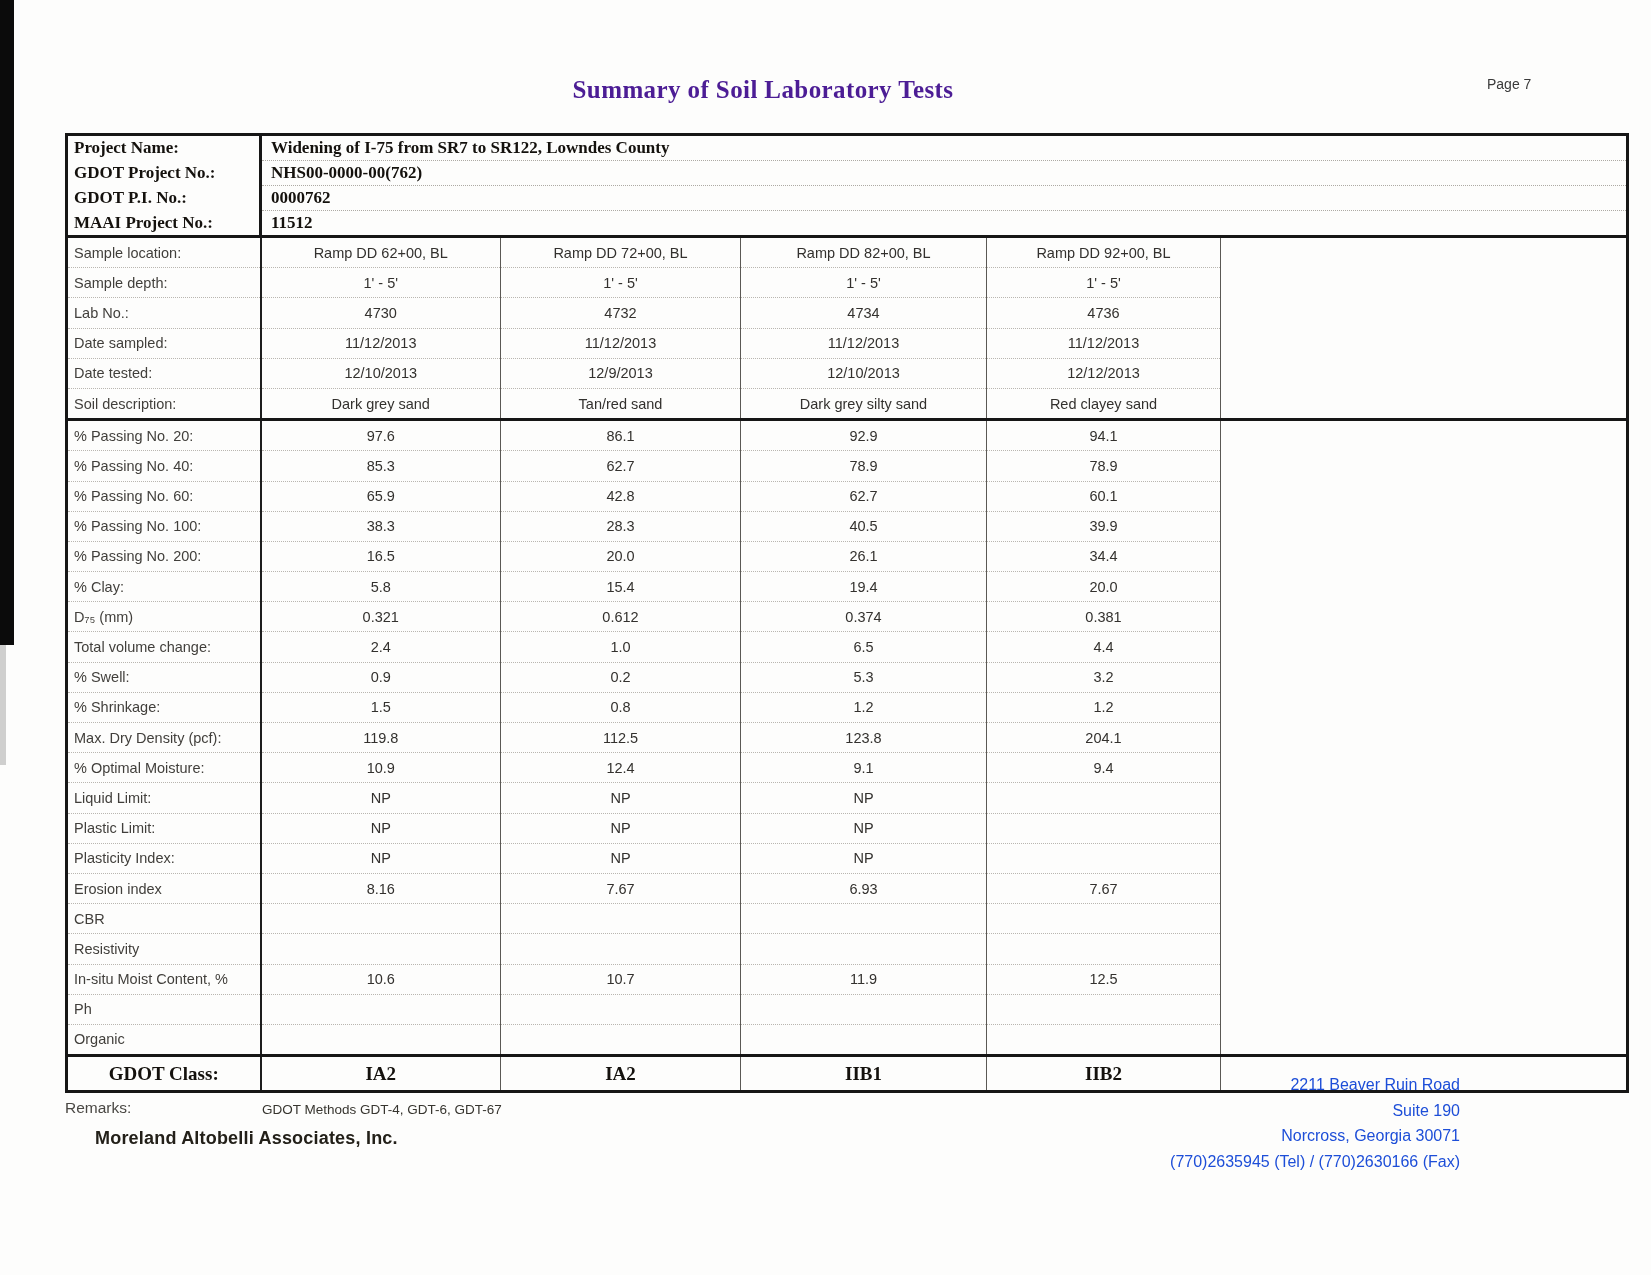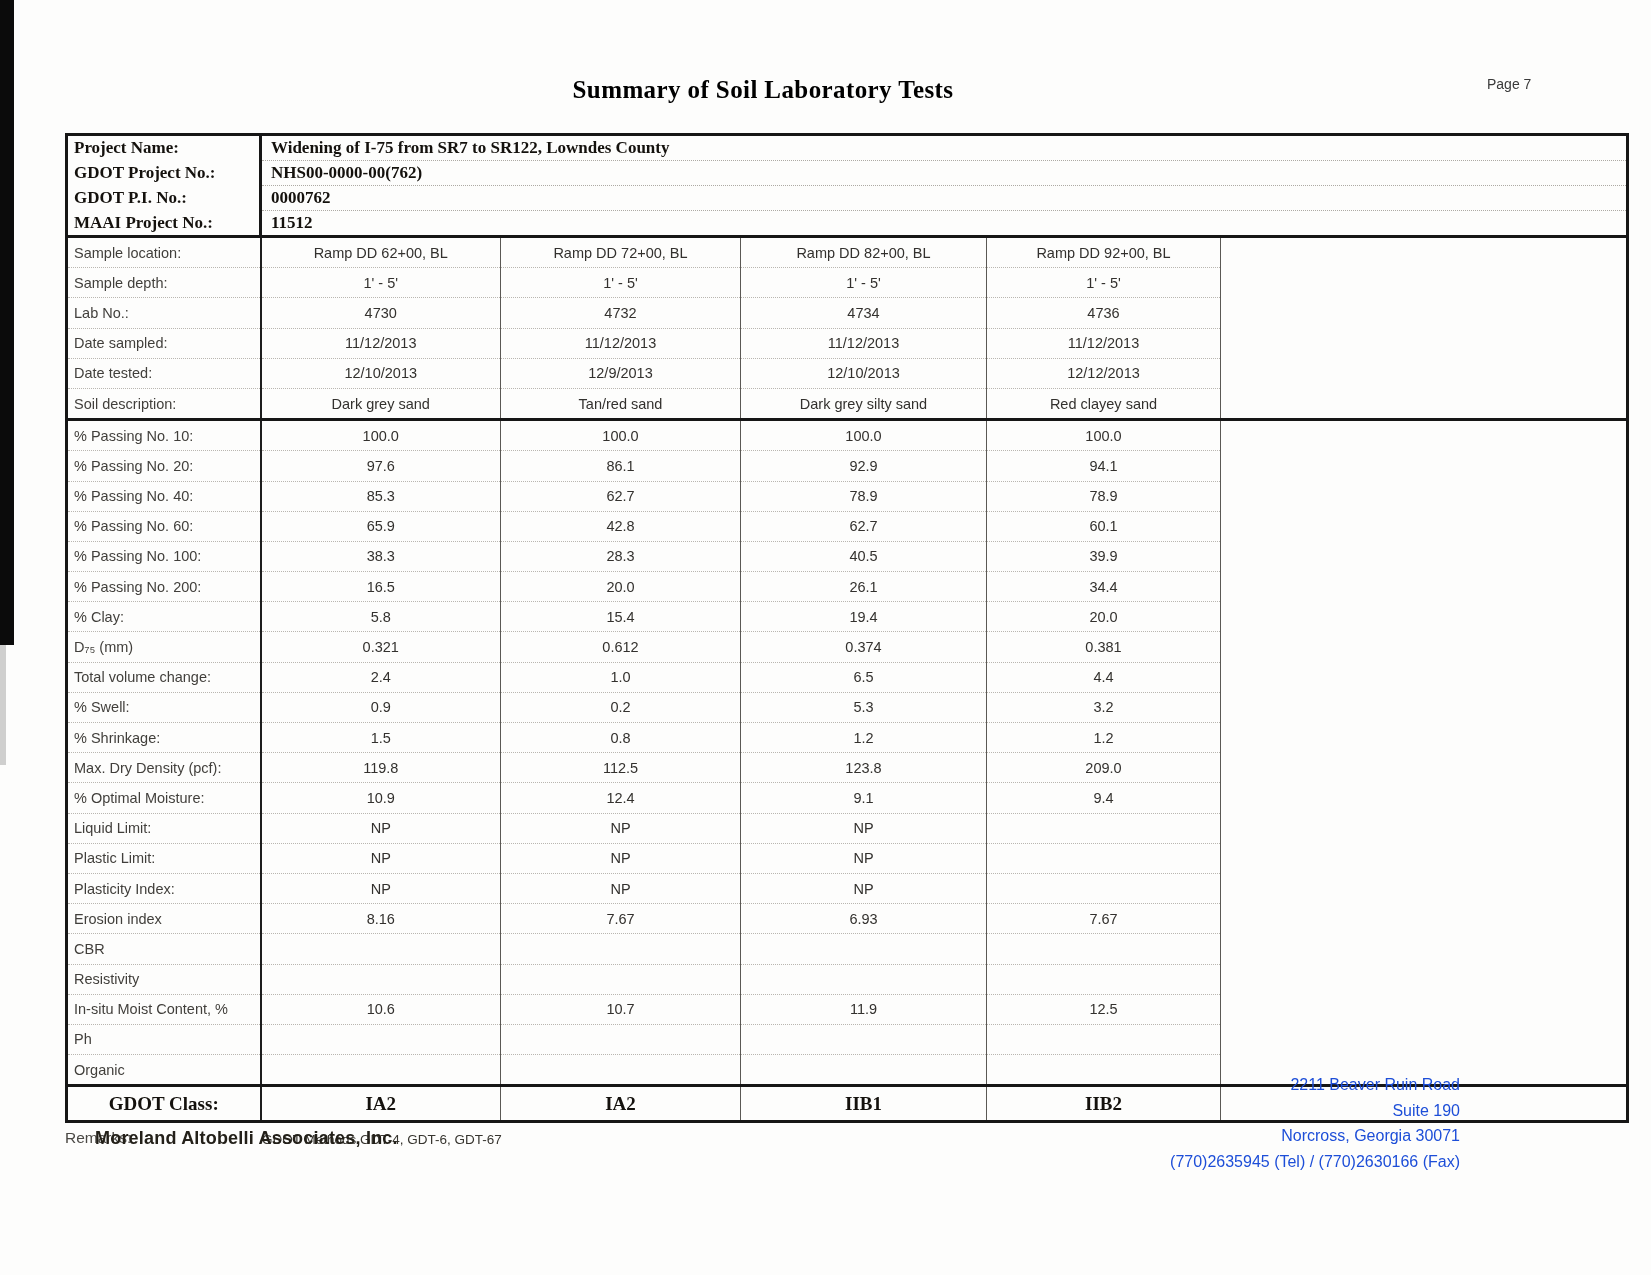--- a/index.html
+++ b/index.html
@@ -7,21 +7,21 @@
     position:relative; width:1651px; height:1275px; background:#fdfdfc;
     font-family:"Liberation Sans", sans-serif; overflow:hidden;
     box-shadow:0 0 8px rgba(0,0,0,.4);
   }
   .scan-edge { position:absolute; left:0; top:0; width:14px; height:645px; background:#0b0b0b; }
   .scan-edge2 { position:absolute; left:0; top:645px; width:6px; height:120px; background:#777; opacity:.35; }
 
   .doc-title {
     position:absolute; top:76px; left:65px; width:1396px; text-align:center;
     font-family:"Liberation Serif", serif; font-weight:bold; font-size:25px;
-    color:#000000; letter-spacing:.4px;
+    color:#4c1d95; letter-spacing:.4px;
   }
   .page-number { position:absolute; top:76px; left:1487px; font-size:14px; color:#3a3a3a; }
 
   .content { position:absolute; left:65px; top:133px; width:1564px; }
 
   table { border-collapse:collapse; width:100%; table-layout:fixed; }
 
   
   .pi-table { border:3px solid #161616; }
   .pi-table td { height:24px; font-family:"Liberation Serif", serif; font-weight:bold; color:#14110d; }
@@ -146,28 +146,20 @@
       <tr class="section-end">
             <td class="lbl">Soil description:</td>
             <td class="val">Dark grey sand</td>
             <td class="val">Tan/red  sand</td>
             <td class="val">Dark grey silty sand</td>
             <td class="val">Red clayey sand</td>
             <td class="sp"></td>
           </tr>
 
       <tr>
-            <td class="lbl">% Passing No. 10:</td>
-            <td class="val">100.0</td>
-            <td class="val">100.0</td>
-            <td class="val">100.0</td>
-            <td class="val">100.0</td>
-            <td class="sp"></td>
-          </tr>
-      <tr>
             <td class="lbl">% Passing No. 20:</td>
             <td class="val">97.6</td>
             <td class="val">86.1</td>
             <td class="val">92.9</td>
             <td class="val">94.1</td>
             <td class="sp"></td>
           </tr>
       <tr>
             <td class="lbl">% Passing No. 40:</td>
             <td class="val">85.3</td>
@@ -238,21 +230,21 @@
             <td class="val">0.8</td>
             <td class="val">1.2</td>
             <td class="val">1.2</td>
             <td class="sp"></td>
           </tr>
       <tr>
             <td class="lbl">Max. Dry Density (pcf):</td>
             <td class="val">119.8</td>
             <td class="val">112.5</td>
             <td class="val">123.8</td>
-            <td class="val">209.0</td>
+            <td class="val">204.1</td>
             <td class="sp"></td>
           </tr>
       <tr>
             <td class="lbl">% Optimal Moisture:</td>
             <td class="val">10.9</td>
             <td class="val">12.4</td>
             <td class="val">9.1</td>
             <td class="val">9.4</td>
             <td class="sp"></td>
           </tr>

